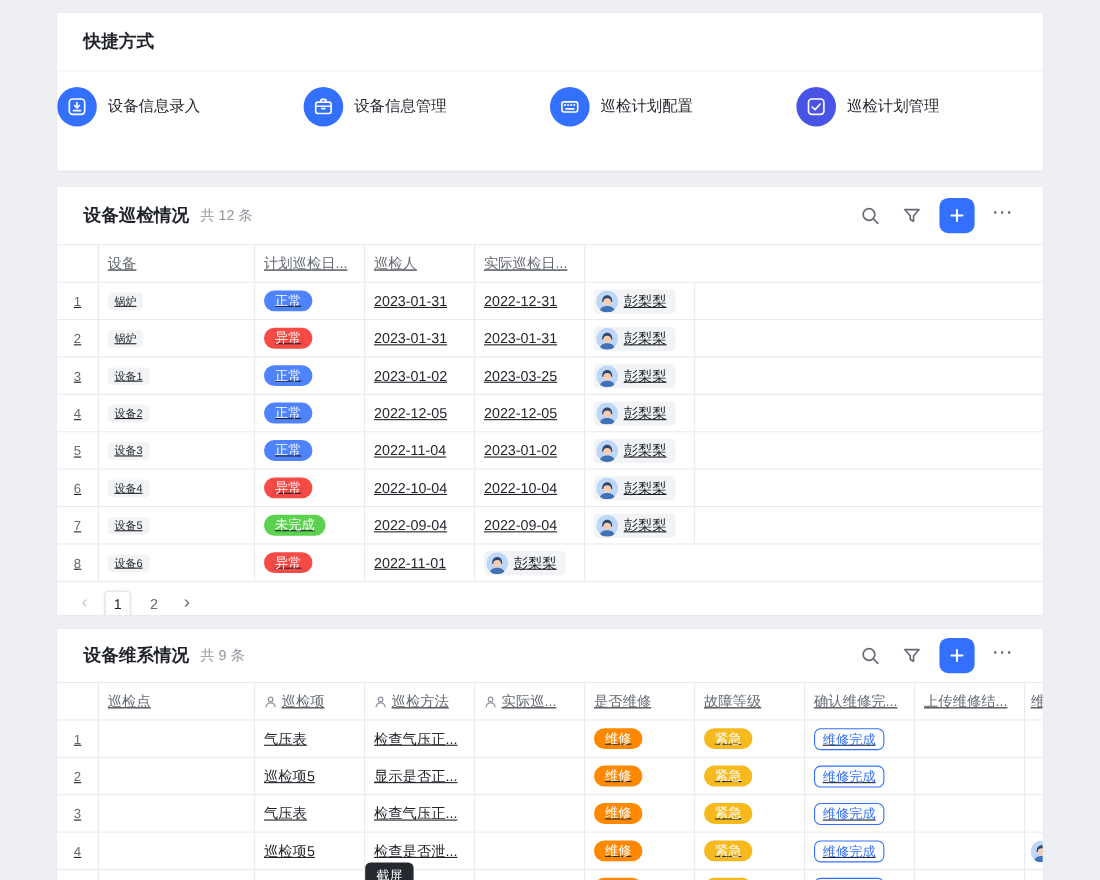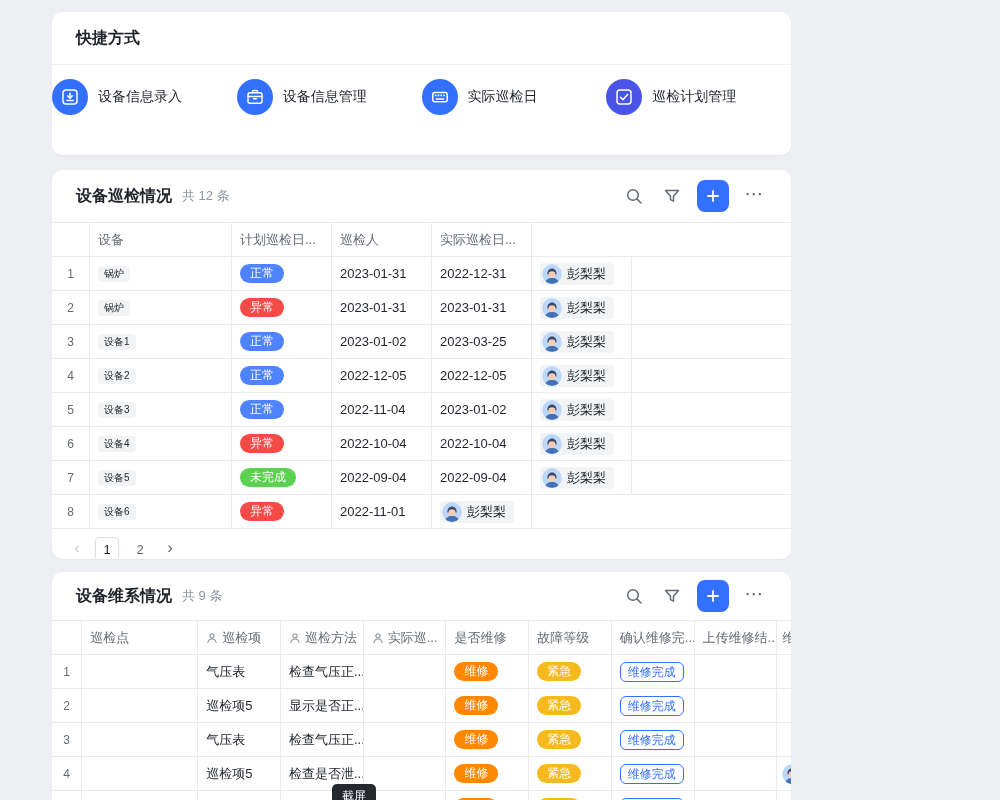--- a/index.html
+++ b/index.html
@@ -3,21 +3,21 @@
 <meta charset="utf-8">
 <style>
   html,body{margin:0;padding:0;}
   body{
     position:relative;width:1000px;height:800px;overflow:hidden;
     background:var(--page-bg,#edeff3);
     font-family:"Liberation Sans","DejaVu Sans",sans-serif;
     color:#1f2329;
   }
   .card{
-    position:absolute;left:52px;width:739px;background:#fff;border-radius:10px;
+    position:absolute;left:52px;width:896px;background:#fff;border-radius:0;
     box-shadow:0 1px 2px rgba(31,35,41,.04);overflow:hidden;
   }
   #card-shortcuts{top:12px;height:143px;}
   #card-inspection{top:170px;height:389px;}
   #card-maintenance{top:572px;height:260px;}
 
   .card-header{display:flex;align-items:center;height:52px;padding:0 24px;}
   #card-maintenance .card-header{height:48px;}
   #card-shortcuts .card-header{border-bottom:1px solid #f0f1f2;}
   .card-title{font-size:16px;font-weight:700;color:#1f2329;}
@@ -26,21 +26,21 @@
   .toolbar{margin-left:auto;display:flex;align-items:center;gap:12px;}
   .icon-btn{display:flex;align-items:center;justify-content:center;width:26px;height:26px;border-radius:6px;cursor:pointer;}
   .add-btn{width:32px;height:32px;background:var(--accent,#3370ff);border-radius:8px;display:flex;align-items:center;justify-content:center;cursor:pointer;}
   .more-btn{font-size:19px;color:#646a73;line-height:1;padding-bottom:6px;}
 
   .shortcut-row{display:flex;padding-top:14px;}
   .shortcut-item{flex:1;display:flex;flex-direction:row;align-items:center;gap:10px;cursor:pointer;}
   .shortcut-icon{width:36px;height:36px;border-radius:50%;display:flex;align-items:center;justify-content:center;}
   .shortcut-label{font-size:14px;color:#1f2329;}
 
-  .grid{border-top:1px solid #e8eaed;}
+  .grid{border-top:1px solid #e8eaed;text-decoration:underline;}
   .grid-row{display:flex;height:33px;border-bottom:1px solid #e8eaed;align-items:stretch;}
   .cell{box-sizing:border-box;display:flex;align-items:center;padding:0 8px;font-size:13px;border-right:1px solid #e8eaed;overflow:hidden;white-space:nowrap;color:#1f2329;}
   .cell.filler{flex:1;border-right:none;}
   .cell.num{justify-content:center;color:#646a73;font-size:12px;padding:0;}
   .header-row .cell{color:#646a73;font-weight:400;gap:4px;}
   .w38{width:38px;}.w142{width:142px;}.w100{width:100px;}
   .w16{width:16px;border-right:none;padding:0 0 0 5px;}
 
   .chip{background:var(--chip-bg,#f2f3f5);border-radius:4px;padding:1px 6px;font-size:10px;max-width:100%;overflow:hidden;white-space:nowrap;}
   .person-chip{display:flex;align-items:center;gap:5px;background:var(--chip-bg,#f2f3f5);border-radius:4px;padding:1px 8px 1px 2px;}
@@ -97,21 +97,21 @@
         <span class="shortcut-label">设备信息管理</span>
       </div>
       <div class="shortcut-item">
         <span class="shortcut-icon" style="background: rgb(51, 112, 255);">
           <svg width="20" height="20" viewBox="0 0 20 20" fill="none" stroke="#ffffff" stroke-width="1.5" stroke-linecap="round" stroke-linejoin="round">
             <rect x="2.8" y="5.6" width="14.4" height="9.2" rx="2"></rect>
             <path d="M5.6 8.4h.02M8.4 8.4h.02M11.2 8.4h.02M14 8.4h.02" stroke-width="1.9"></path>
             <path d="M6.4 12h7.2"></path>
           </svg>
         </span>
-        <span class="shortcut-label">实际巡检日</span>
+        <span class="shortcut-label">巡检计划配置</span>
       </div>
       <div class="shortcut-item">
         <span class="shortcut-icon" style="background: rgb(73, 84, 230);">
           <svg width="20" height="20" viewBox="0 0 20 20" fill="none" stroke="#ffffff" stroke-width="1.5" stroke-linecap="round" stroke-linejoin="round">
             <rect x="3" y="3" width="14" height="14" rx="3"></rect>
             <path d="M6.4 10.3l2.5 2.5 4.7-5.2"></path>
           </svg>
         </span>
         <span class="shortcut-label">巡检计划管理</span>
       </div>

